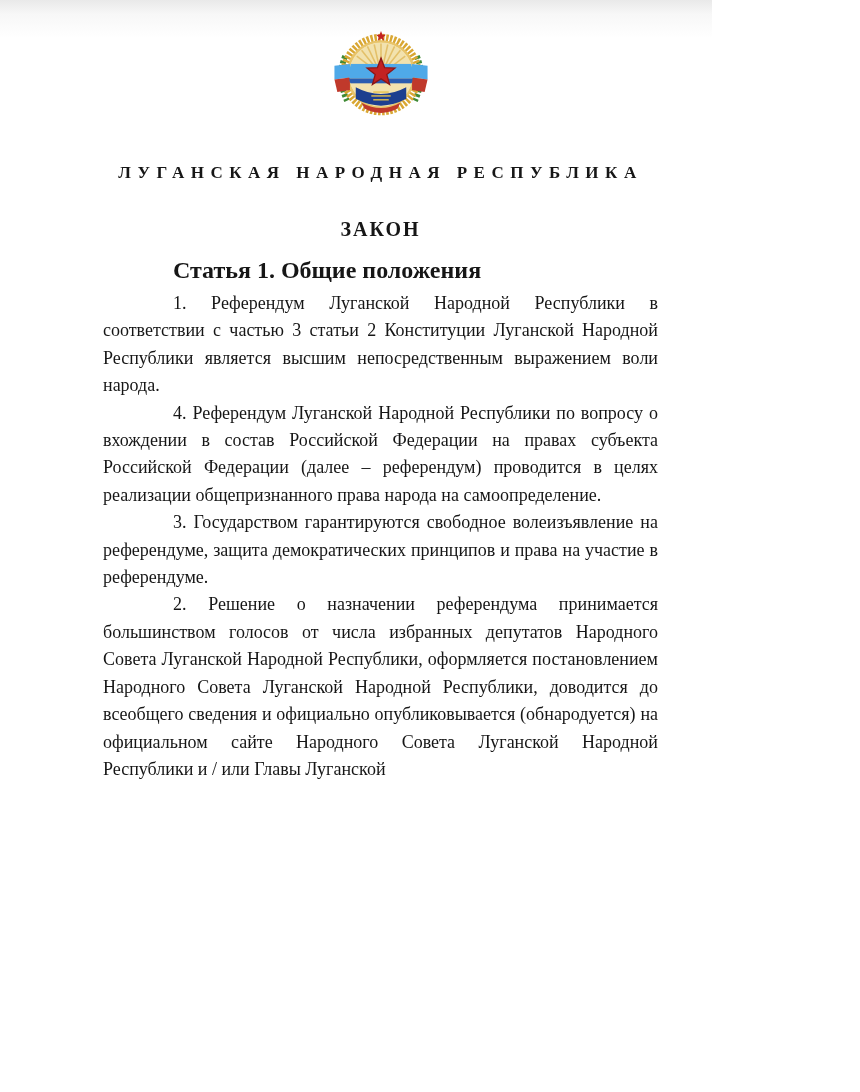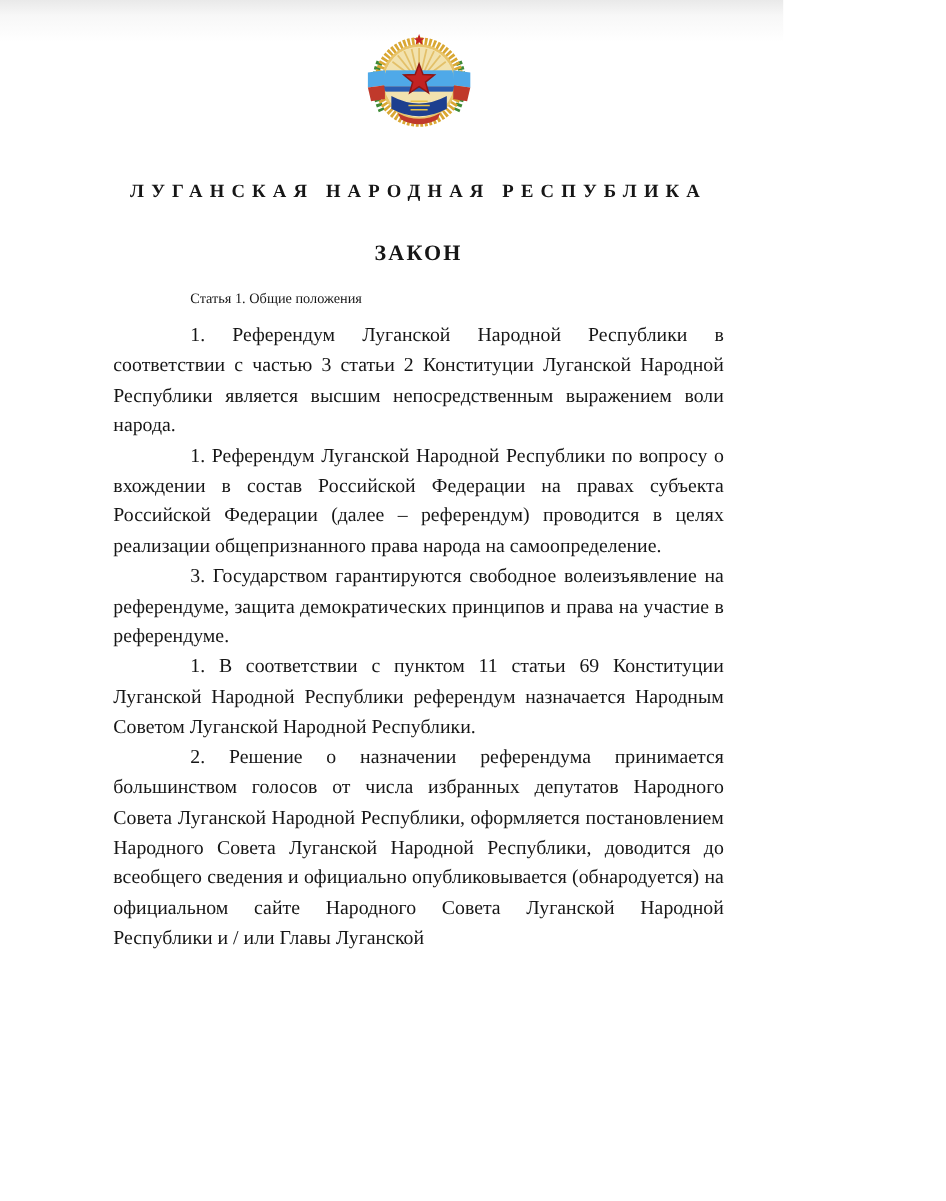--- a/index.html
+++ b/index.html
@@ -46,22 +46,22 @@
     line-height: 34px;
   }
   .doc-title {
     margin-top: 56px;
     text-align: center;
     font-weight: bold;
     font-size: 19.5px;
     line-height: 28px;
   }
   .article-heading {
-    font-size: 13px;
-    font-weight: normal;
+    font-size: 24px;
+    font-weight: bold;
     line-height: 22px;
     margin: 13px 0 9px 0;
     padding-left: 70px;
   }
   .article-heading.gap-top {
     margin-top: 25px;
   }
   p.body-par {
     font-size: 18px;
     line-height: 27.4px;
@@ -131,20 +131,19 @@
   </div>
 
   <div class="republic-name">ЛУГАНСКАЯ НАРОДНАЯ РЕСПУБЛИКА</div>
 
   <div class="doc-type">ЗАКОН</div>
 
 
   <div class="article-heading">Статья 1. Общие положения</div>
 
   <p class="body-par">1. Референдум Луганской Народной Республики в соответствии с частью 3 статьи 2 Конституции Луганской Народной Республики является высшим непосредственным выражением воли народа.</p>
-  <p class="body-par">1. Референдум Луганской Народной Республики по вопросу о вхождении в состав Российской Федерации на правах субъекта Российской Федерации (далее – референдум) проводится в целях реализации общепризнанного права народа на самоопределение.</p>
+  <p class="body-par">4. Референдум Луганской Народной Республики по вопросу о вхождении в состав Российской Федерации на правах субъекта Российской Федерации (далее – референдум) проводится в целях реализации общепризнанного права народа на самоопределение.</p>
   <p class="body-par">3. Государством гарантируются свободное волеизъявление на референдуме, защита демократических принципов и права на участие в референдуме.</p>
 
 
-  <p class="body-par">1. В соответствии с пунктом 11 статьи 69 Конституции Луганской Народной Республики референдум назначается Народным Советом Луганской Народной Республики.</p>
   <p class="body-par">2. Решение о назначении референдума принимается большинством голосов от числа избранных депутатов Народного Совета Луганской Народной Республики, оформляется постановлением Народного Совета Луганской Народной Республики, доводится до всеобщего сведения и официально опубликовывается (обнародуется) на официальном сайте Народного Совета Луганской Народной Республики и / или Главы Луганской</p>
 
 </div>
 
 </body></html>

